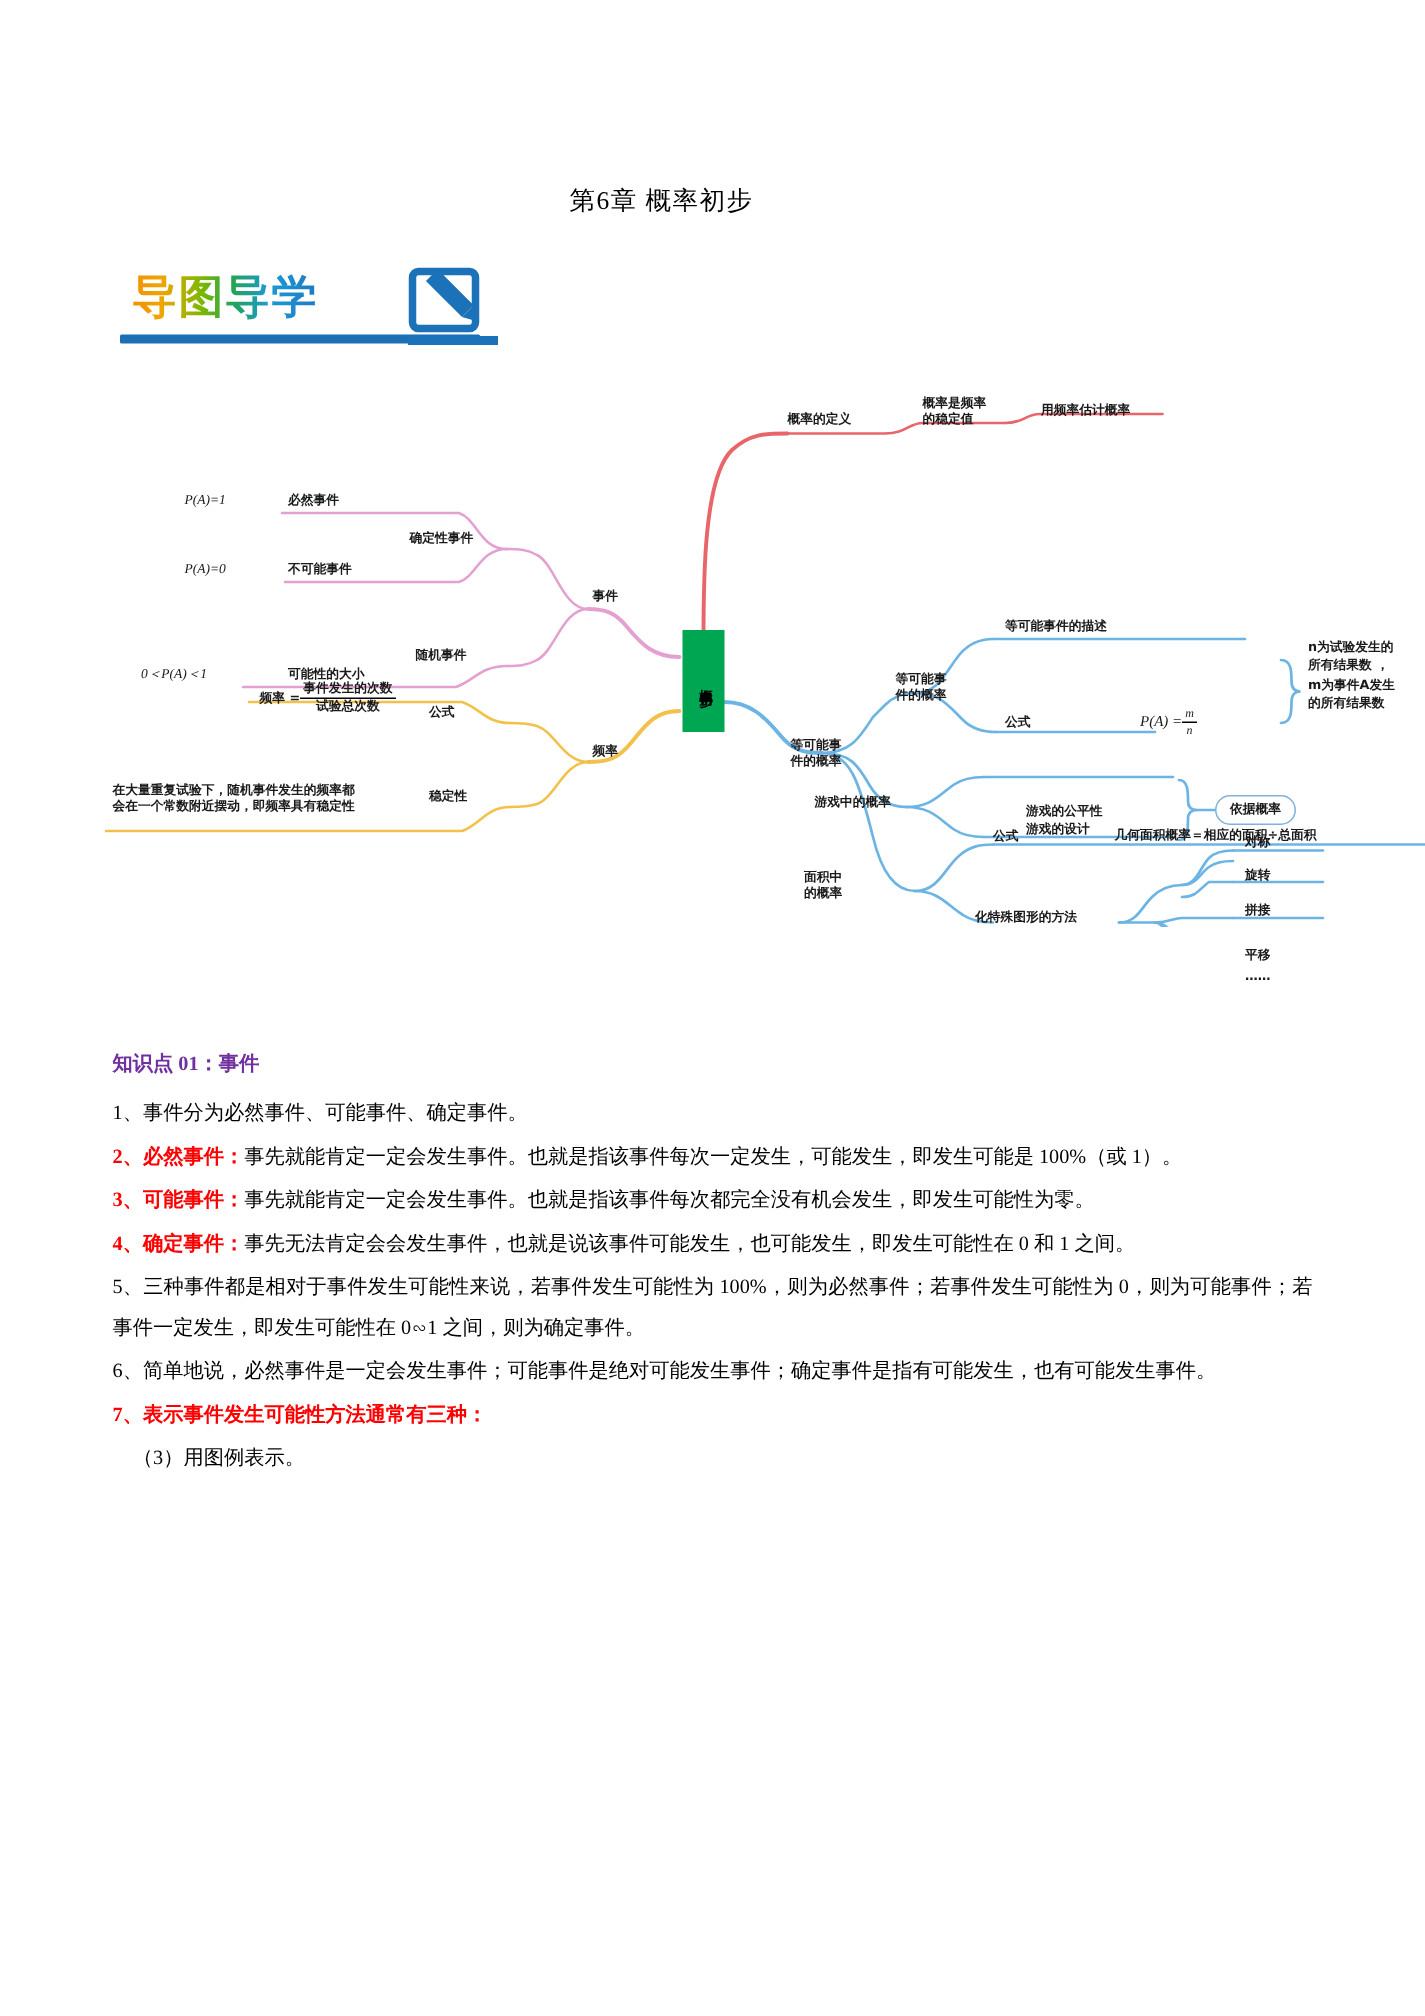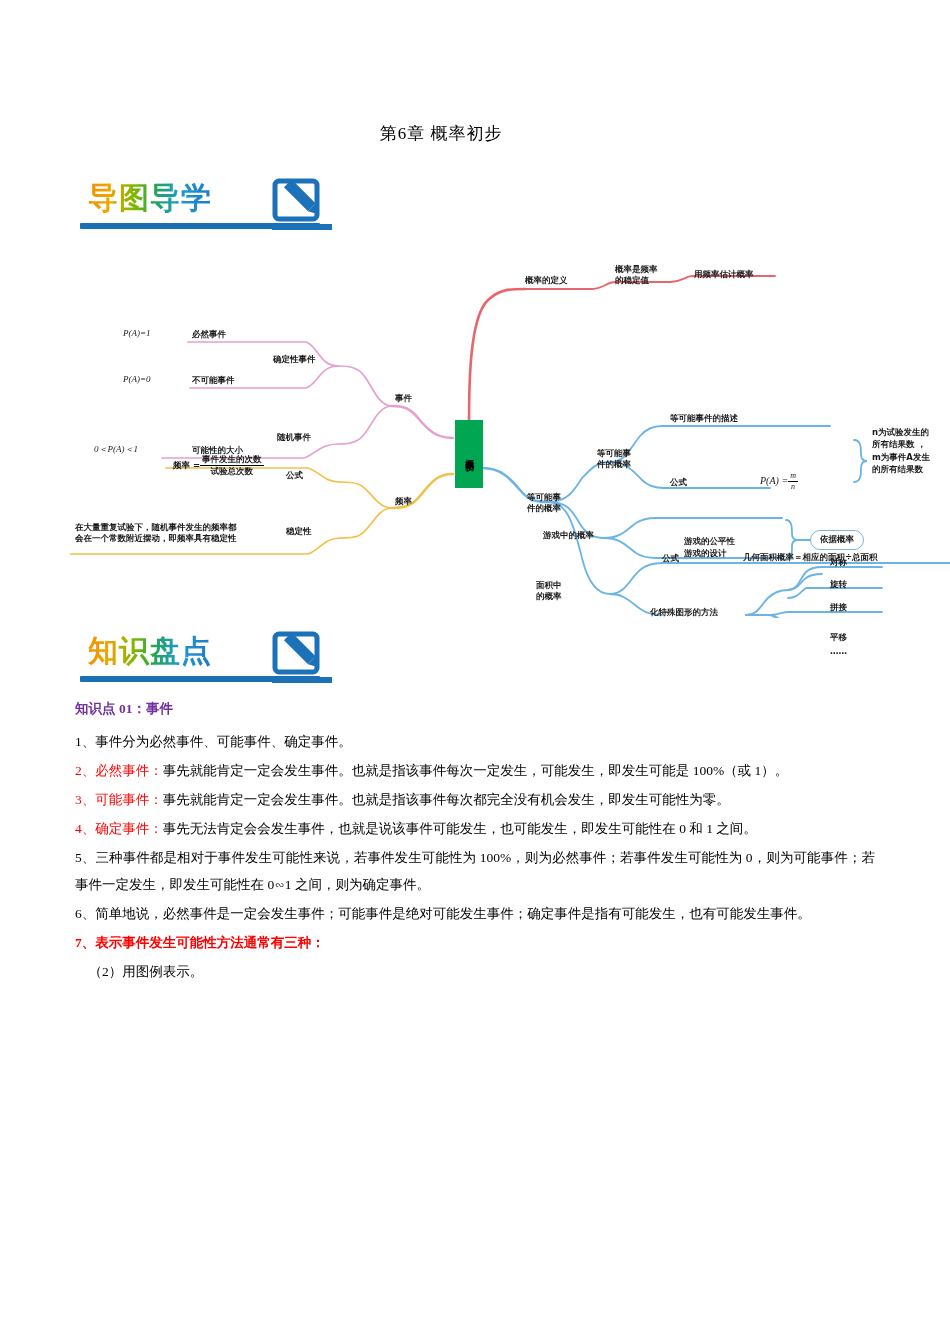--- a/index.html
+++ b/index.html
@@ -109,21 +109,21 @@
     margin: 0 0 10px 0;
     font-family: "Liberation Serif", serif;
   }
   .para {
     font-size: 13.5px;
     line-height: 2.0;
     margin: 0 0 2px 0;
     text-align: justify;
     font-family: "Liberation Serif", serif;
   }
-  .para .red { color: #ff0000; font-weight: normal; }
+  .para .red { color: #ff0000; font-weight: bold; }
   .para.indent { text-indent: 1em; }
   .para.allred { color:#ff0000; font-weight: bold; }
 </style>
 </head>
 <body>
 
 <div class="page">
 
   <div class="doc-title">第6章  概率初步</div>
 
@@ -264,34 +264,20 @@
     <div class="node" style="left:592px; top:295px;">公式</div>
     <div class="node" style="left:660px; top:294px;margin-left:13px;">几何面积概率＝相应的面积÷总面积</div>
     <div class="node" style="left:580px; top:349px;">化特殊图形的方法</div>
     <div class="node" style="left:760px; top:299px;">对称</div>
     <div class="node" style="left:760px; top:321px;">旋转</div>
     <div class="node" style="left:760px; top:344px;">拼接</div>
     <div class="node" style="left:760px; top:374px;">平移</div>
     <div class="node" style="left:760px; top:388px;">……</div>
   </div>
 
-  <div class="sec-header" style="left:0px; top:629px; width:400px;">
-    <div class="htext">知识盘点</div>
-    <div class="uline"></div>
-    <div class="pen-icon">
-      <svg width="66" height="56" viewBox="0 0 66 56">
-        <rect x="3" y="5" width="42" height="38" rx="4" ry="4" fill="none" stroke="#1b72b8" stroke-width="5"></rect>
-        <rect x="0" y="48" width="60" height="6" fill="#1b72b8"></rect>
-        <g transform="rotate(-45 36 24)">
-          <rect x="28" y="-2" width="11" height="34" fill="#1b72b8"></rect>
-          <polygon points="28,32 39,32 33.5,42" fill="#1b72b8"></polygon>
-        </g>
-      </svg>
-    </div>
-  </div>
 
   <div class="body-text">
     <p class="kp-title">知识点 01：事件</p>
 
     <p class="para">
       <span>1、事件分为必然事件、可能事件、确定事件。</span>
     </p>
 
     <p class="para">
       <span class="red">2、必然事件：</span><span>事先就能肯定一定会发生事件。也就是指该事件每次一定发生，可能发生，即发生可能是 100%（或 1）。</span>
@@ -312,17 +298,17 @@
     <p class="para">
       <span>6、简单地说，必然事件是一定会发生事件；可能事件是绝对可能发生事件；确定事件是指有可能发生，也有可能发生事件。</span>
     </p>
 
     <p class="para allred">
       <span>7、表示事件发生可能性方法通常有三种：</span>
     </p>
 
 
     <p class="para indent">
-      <span>（2）用图例表示。</span>
+      <span>（3）用图例表示。</span>
     </p>
   </div>
 
 </div>
 
 </body></html>

